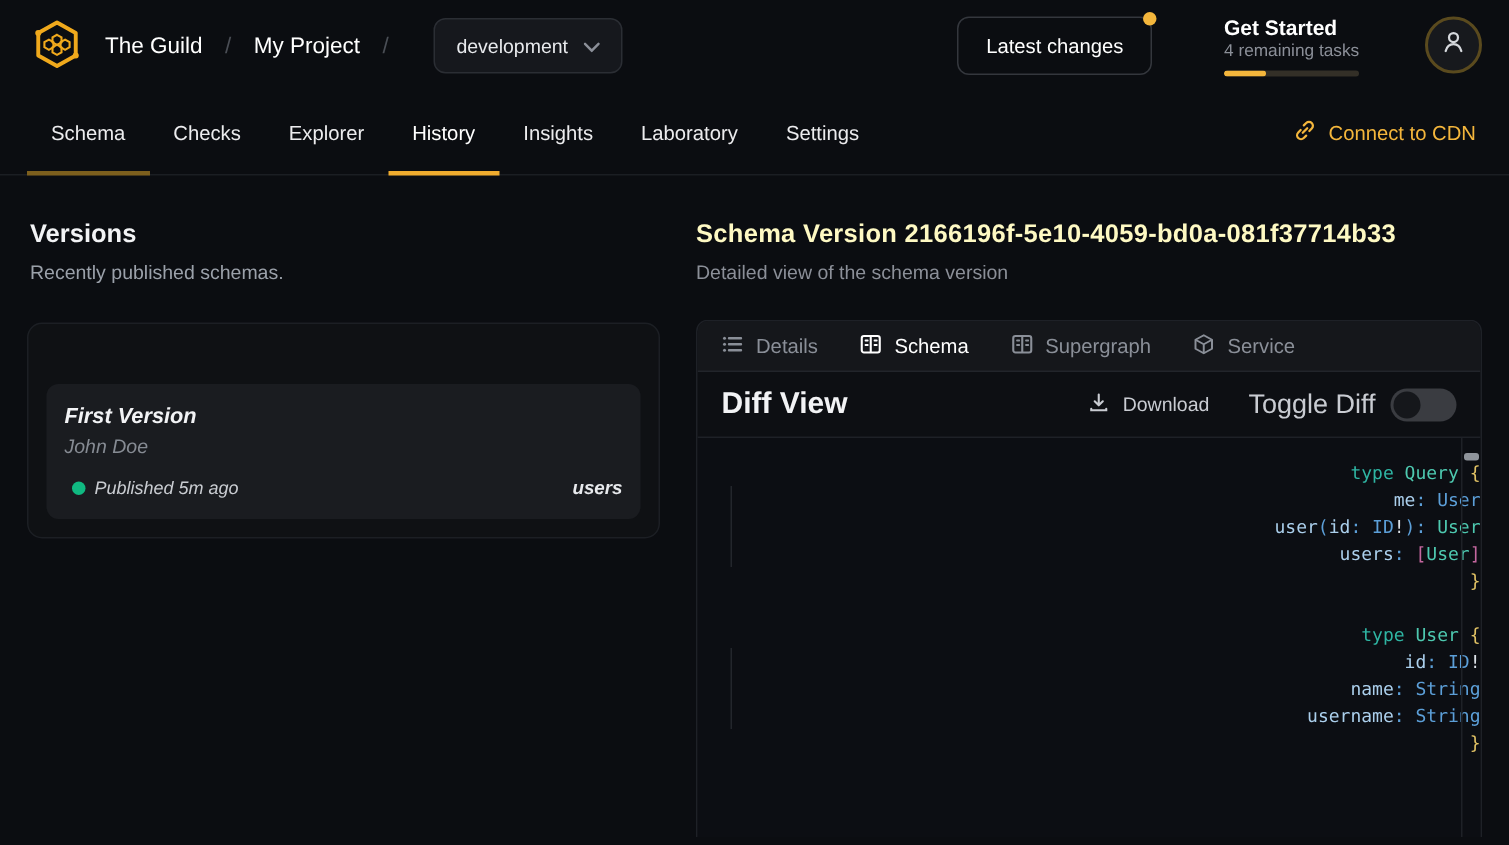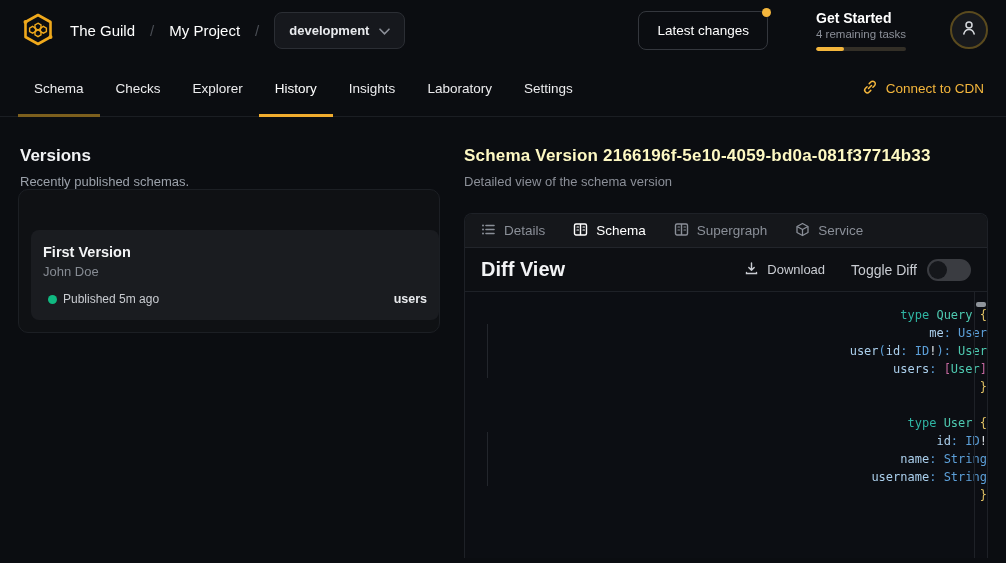--- a/index.html
+++ b/index.html
@@ -13,23 +13,23 @@
 
   
   .header {
     height:60px; display:flex; align-items:center; padding:0 18px;
   }
   .logo { width:40px; height:40px; flex:0 0 auto; display:flex; align-items:center; justify-content:center; }
   .org-name { font-size:15px; color:#ffffff; margin-left:12px; font-weight:500; }
   .crumb-sep { color:#4a4e55; font-size:15px; margin:0 15px; }
   .crumb { font-size:15px; color:#ffffff; font-weight:500; }
   .env-select {
-    display:flex; align-items:center; gap:10px;
+    margin-left:15px; display:flex; align-items:center; gap:10px;
     background:#16181d; border:1px solid #2b2e34; border-radius:8px;
-    padding:10px 14px; font-size:13px; color:#e8eaed; cursor:pointer;font-weight:bold;
+    padding:10px 14px; font-size:13px; color:#e8eaed; cursor:pointer;
   }
   .env-select .chev { color:#8b8f98; }
   .header-spacer { flex:1; }
   .latest-btn {
     position:relative; background:transparent; border:1px solid #34373d; border-radius:8px;
     color:#ffffff; font-size:13.5px; padding:11px 18px; cursor:pointer;
     font-family:"Liberation Sans", sans-serif;
   }
   .latest-dot {
     position:absolute; top:-4px; right:-4px; width:9px; height:9px;
@@ -67,23 +67,24 @@
     display:flex; align-items:center; gap:8px; color:#f4b63c; font-size:13.5px;
     font-weight:500; cursor:pointer; align-self:center; padding-right:4px;
   }
 
   
   .main { display:flex; }
   .left-col { width:464px; flex:0 0 auto; padding:29px 24px 0 20px; }
   .left-title { font-size:17px; font-weight:700; color:#f2f3f5; }
   .left-sub { font-size:13px; color:#9ba1aa; margin-top:8px; }
   .versions-card {
-    margin-left:-2px;
+    margin-top:26px; margin-left:-2px;
     background:#0f1114; border:1px solid #1c1f24; border-radius:10px;
-    padding:40px 0 12px 12px;
+    padding:40px 12px 12px 12px;
+    font-style:italic;
   }
   .version-item {
     background:#1a1c20; border-radius:8px; padding:14px 12px; cursor:pointer;
   }
   .vi-name { font-size:14.5px; font-weight:600; color:#f2f3f5; }
   .vi-author { font-size:13px; color:#868b93; margin-top:4px; }
   .vi-row { display:flex; align-items:center; margin-top:13px; }
   .vi-dot { width:9px; height:9px; border-radius:50%; background:#10b981; margin:0 6px 0 5px; }
   .vi-status { font-size:12px; color:#c9ccd1; }
   .vi-service { margin-left:auto; font-size:12.5px; font-weight:700; color:#e8eaed; }
@@ -104,21 +105,21 @@
   .dtab { display:flex; align-items:center; gap:8px; font-size:13.5px; color:#8a8f98; cursor:pointer; }
   .dtab.active { color:#ffffff; }
   .diff-header {
     height:44px; flex:0 0 auto; display:flex; align-items:center; padding:0 16px;
     border-bottom:1px solid #1e2127;
   }
   .diff-title { font-size:20px; font-weight:700; color:#f2f3f5; }
   .diff-actions { margin-left:auto; display:flex; align-items:center; gap:26px; }
   .download-btn { display:flex; align-items:center; gap:8px; font-size:13px; color:#c9ccd2; cursor:pointer; }
   .toggle-group { display:flex; align-items:center; gap:10px; }
-  .toggle-label { font-size:14px; color:#c9ccd2; }
+  .toggle-label { font-size:18px; color:#c9ccd2; }
   .switch {
     width:44px; height:22px; border-radius:11px; background:#3a3c41; position:relative; cursor:pointer;
   }
   .switch-knob {
     position:absolute; left:2px; top:2px; width:18px; height:18px; border-radius:50%; background:#15171b;
   }
 
   
   .code-wrap { flex:1; position:relative; background:#0c0e13; overflow:hidden; }
   .code-content {

